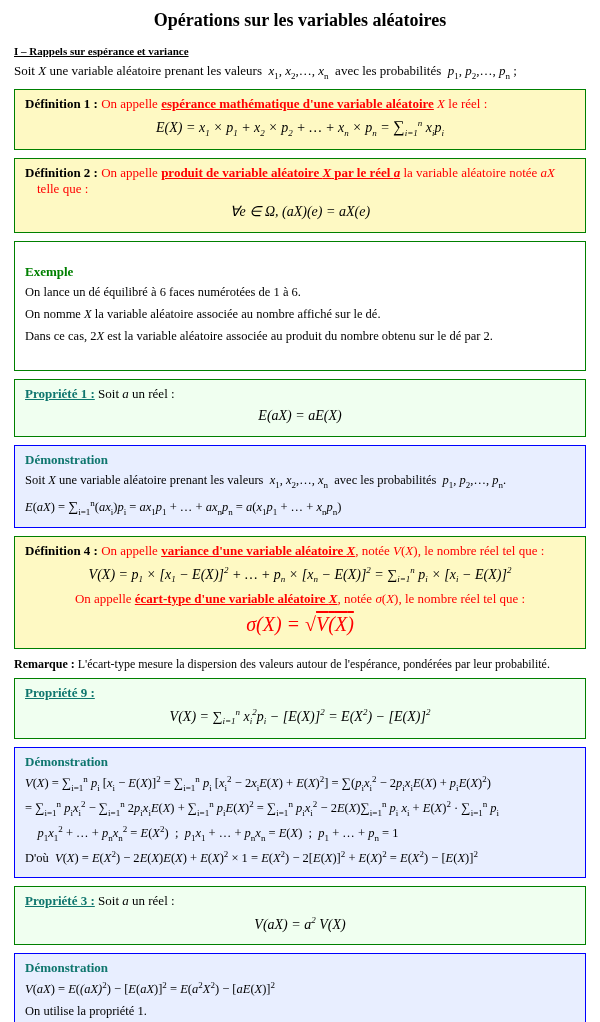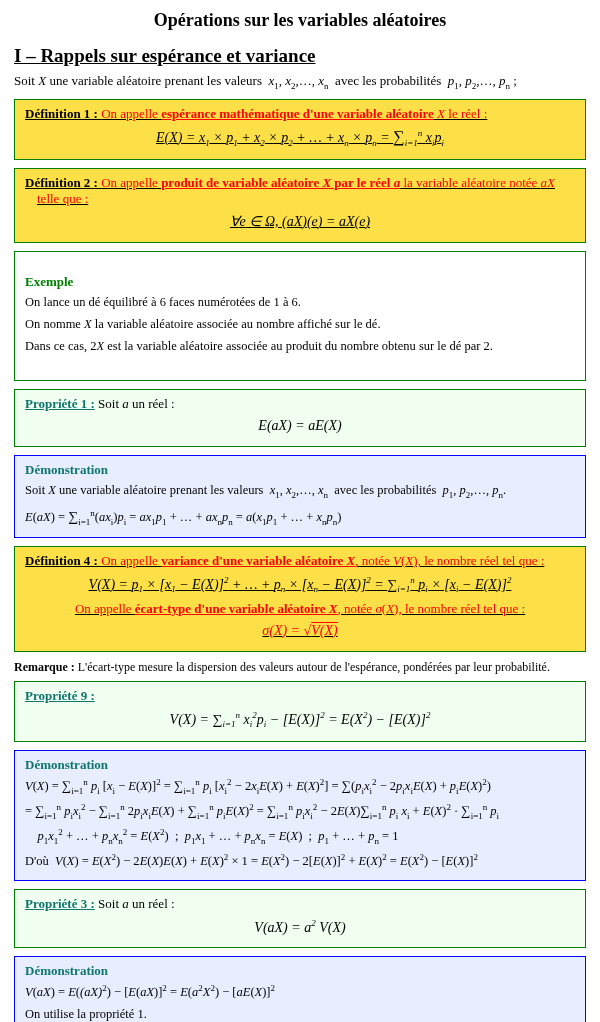--- a/index.html
+++ b/index.html
@@ -12,36 +12,35 @@
       padding: 10px 14px;
     }
     h1 {
       text-align: center;
       font-size: 18px;
       font-weight: bold;
       margin-bottom: 14px;
       font-family: "Times New Roman", Times, serif;
     }
     .section-title {
-      font-size: 19px;
+      font-size: 11px;
       font-weight: bold;
       text-decoration: underline;
       margin-bottom: 6px;
       margin-top: 4px;
     }
     .intro-text {
       margin-bottom: 8px;
       font-size: 13px;
     }
     .box {
       border: 1.5px solid green;
       padding: 6px 10px;
       margin-bottom: 8px;
-      background: #fde047;
-      text-decoration: underline;
+      background: #fef9c3;
     }
     .box-example {
       border: 1.5px solid green;
       padding: 22px 10px;
       margin-bottom: 8px;
       background: #fff;
     }
     .box-demo {
       border: 1.5px solid #00f;
       padding: 6px 10px;
@@ -82,21 +81,21 @@
     .formula {
       text-align: center;
       font-style: italic;
       margin: 6px 0;
       font-size: 14px;
     }
     .formula-red {
       text-align: center;
       font-style: italic;
       margin: 6px 0;
-      font-size: 14px;
+      font-size: 20px;
       color: red;
     }
     .remark {
       font-size: 12px;
       margin-bottom: 6px;
     }
     .demo-body {
       font-size: 12.5px;
       line-height: 1.6;
     }

